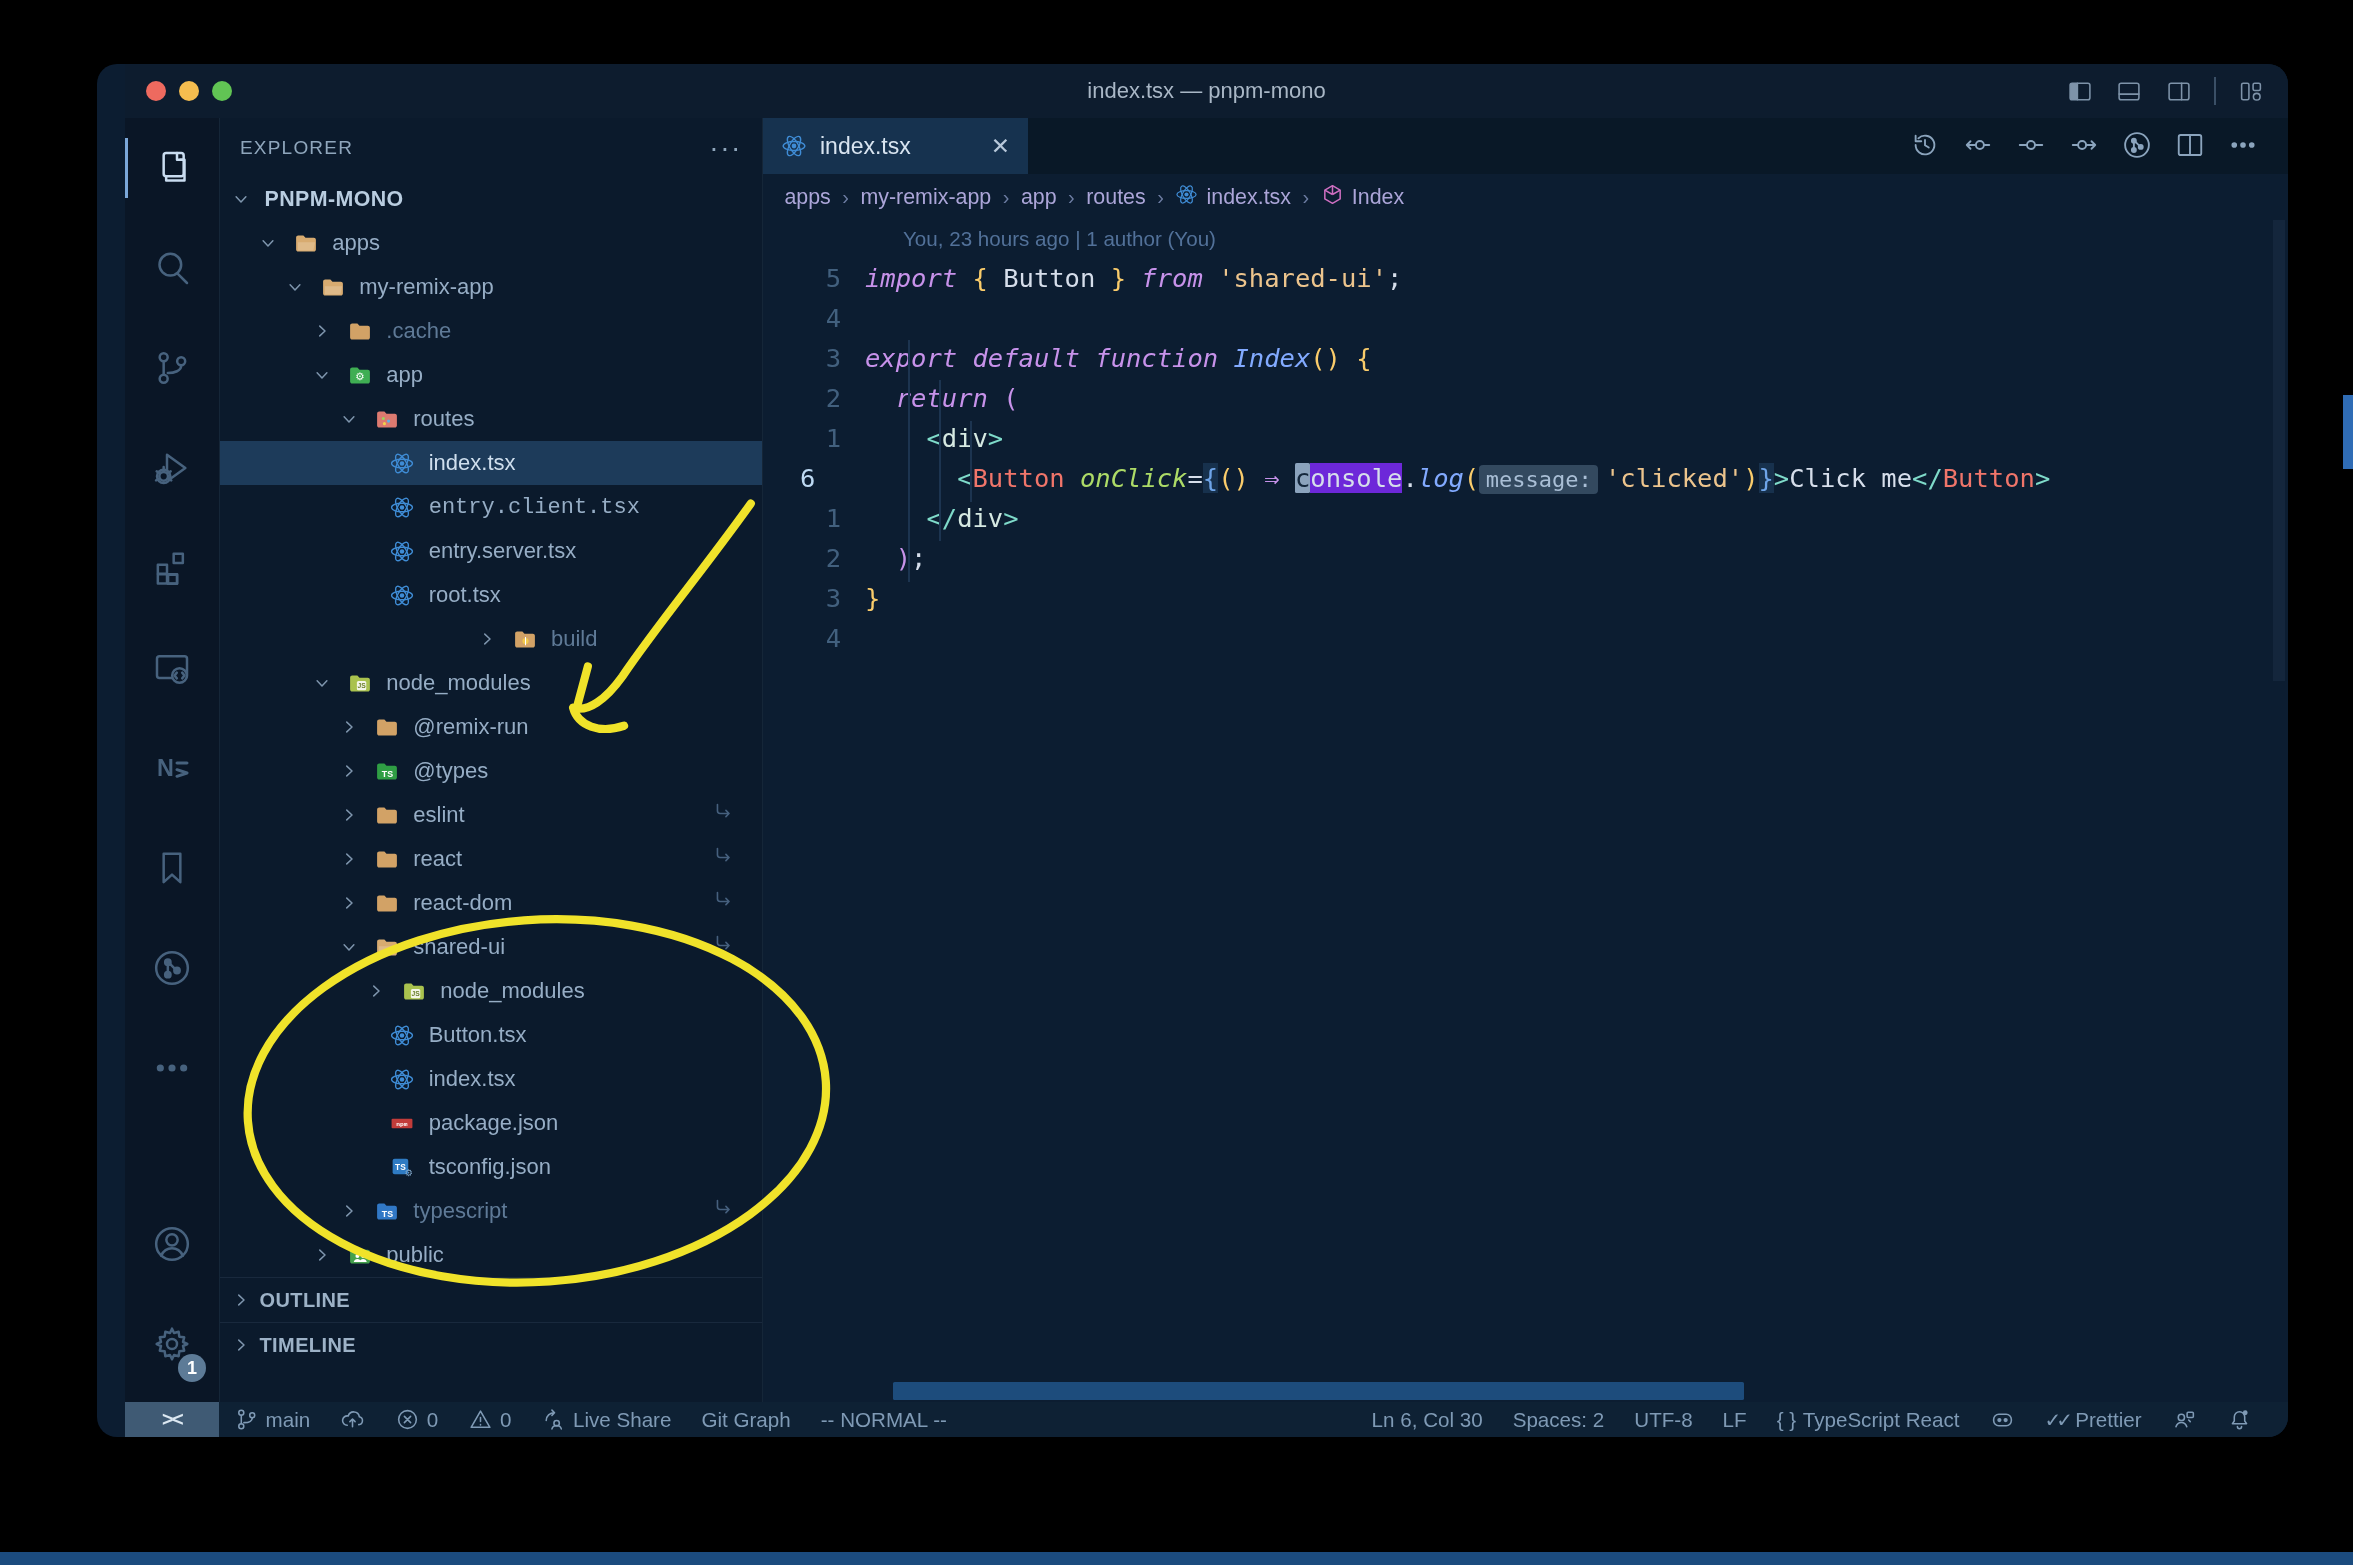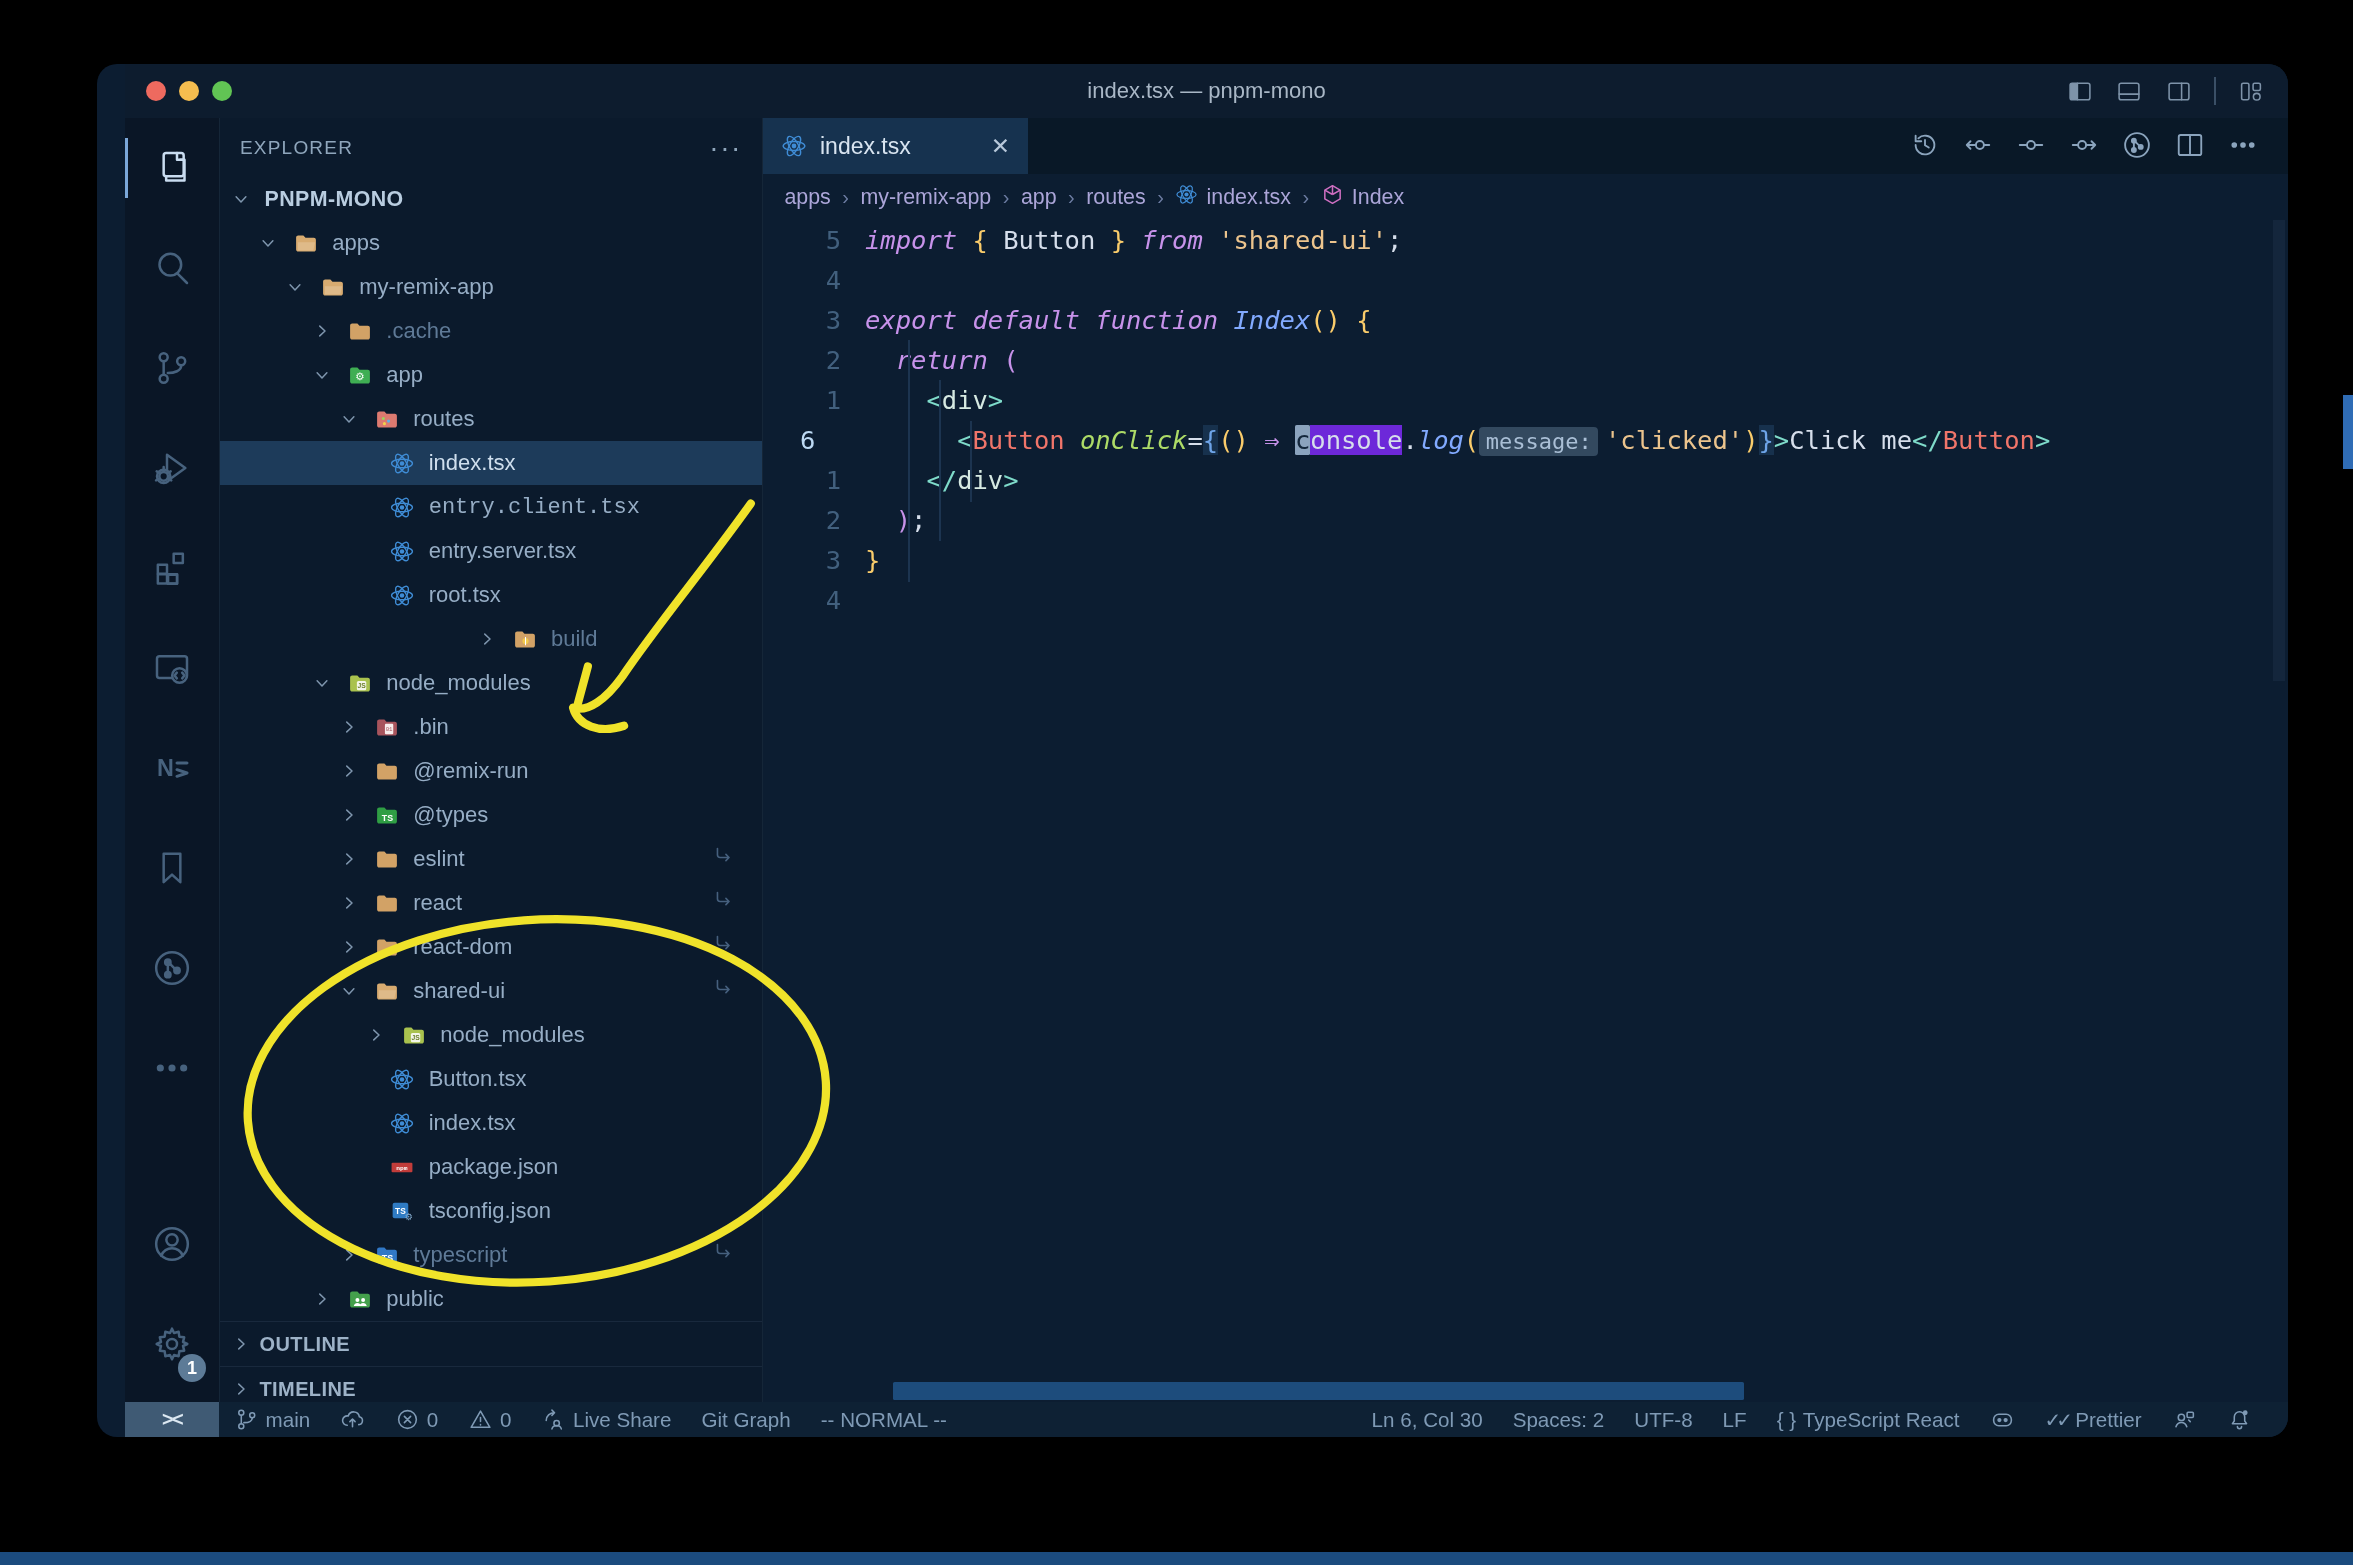--- a/index.html
+++ b/index.html
@@ -407,35 +407,20 @@
               </span>
               <span>node_modules</span>
             </div>
             <div class="tree-row" style="padding-left: 120px;">
               <span class="chev">
                 <svg viewBox="0 0 24 24" fill="none" stroke="currentColor" stroke-width="1.5" stroke-linecap="round" stroke-linejoin="round">
                   <path d="M9 5.5l7 6.5-7 6.5" stroke-width="2"></path>
                 </svg>
               </span>
               <span class="ticon">
-                <svg viewBox="0 0 24 24" style="font-size:27px">
-                  <path d="M2.5 6.3c0-1.1.9-2 2-2h5l2 2.2h8c1.1 0 2 .9 2 2v9.2c0 1.1-.9 2-2 2h-15c-1.1 0-2-.9-2-2z" fill="#a8545c"></path>
-                  <rect x="10" y="8.5" width="8" height="10" rx="1" fill="#f7eceb"></rect>
-                  <text x="14" y="15.5" font-size="5.5" fill="#a8545c" text-anchor="middle" font-family="Liberation Mono">01</text>
-                </svg>
-              </span>
-              <span>.bin</span>
-            </div>
-            <div class="tree-row" style="padding-left: 120px;">
-              <span class="chev">
-                <svg viewBox="0 0 24 24" fill="none" stroke="currentColor" stroke-width="1.5" stroke-linecap="round" stroke-linejoin="round">
-                  <path d="M9 5.5l7 6.5-7 6.5" stroke-width="2"></path>
-                </svg>
-              </span>
-              <span class="ticon">
                 <svg viewBox="0 0 24 24">
                   <path d="M2.5 6.3c0-1.1.9-2 2-2h5l2 2.2h8c1.1 0 2 .9 2 2v9.2c0 1.1-.9 2-2 2h-15c-1.1 0-2-.9-2-2z" fill="#d2a266"></path>
                 </svg>
               </span>
               <span>@remix-run</span>
             </div>
             <div class="tree-row" style="padding-left: 120px;">
               <span class="chev">
                 <svg viewBox="0 0 24 24" fill="none" stroke="currentColor" stroke-width="1.5" stroke-linecap="round" stroke-linejoin="round">
                   <path d="M9 5.5l7 6.5-7 6.5" stroke-width="2"></path>
@@ -716,20 +701,21 @@
             <span class="bc-sep">›</span>
             <span class="bc-item">
               <span><svg viewBox="0 0 24 24" fill="none" stroke="#cd6ec0" stroke-width="1.6" stroke-linejoin="round">
                   <path d="M12 2.8l8 4.6v9.2l-8 4.6-8-4.6V7.4z"></path>
                   <path d="M12 2.8v9.2m0 0l8-4.6M12 12l-8-4.6"></path>
                 </svg></span>
               <span>Index</span>
             </span>
           </div>
         <div id="code-area">
+          <div id="blame">You, 23 hours ago | 1 author (You)</div>
           <div id="code-lines">
               <div class="cl"><span class="gut">5</span><span class="codetext"><span class="tk-kw">import </span><span class="tk-gold">{</span><span class="tk-plain"> Button </span><span class="tk-gold">}</span><span class="tk-kw"> from </span><span class="tk-str">'shared-ui'</span><span class="tk-plain">;</span></span></div>
               <div class="cl"><span class="gut">4</span><span class="codetext"></span></div>
               <div class="cl"><span class="gut">3</span><span class="codetext"><span class="tk-kw">export </span><span class="tk-kw">default </span><span class="tk-kw">function </span><span class="tk-fn">Index</span><span class="tk-gold">()</span><span class="tk-plain"> </span><span class="tk-gold">{</span></span></div>
               <div class="cl"><span class="gut">2</span><span class="codetext"><span class="tk-plain">  </span><span class="tk-kw">return </span><span class="tk-mag">(</span></span></div>
               <div class="cl"><span class="gut">1</span><span class="codetext"><span class="tk-plain">    </span><span class="tk-tagb">&lt;</span><span class="tk-tagn">div</span><span class="tk-tagb">&gt;</span></span></div>
               <div class="cl current"><span class="gut">6</span><span class="codetext"><span class="tk-plain">      </span><span class="tk-tagb">&lt;</span><span class="tk-comp">Button</span><span class="tk-plain"> </span><span class="tk-attr">onClick</span><span class="tk-plain">=</span><span class="tk-matchL">{</span><span class="tk-gold">()</span><span class="tk-plain"> </span><span class="tk-arrow">⇒</span><span class="tk-plain"> </span><span class="tk-cursor">c</span><span class="tk-wordhl">onsole</span><span class="tk-plain">.</span><span class="tk-method">log</span><span class="tk-gold">(</span><span class="tk-inlay">message:</span><span class="tk-str">'clicked'</span><span class="tk-gold">)</span><span class="tk-matchR">}</span><span class="tk-tagb">&gt;</span><span class="tk-plain">Click me</span><span class="tk-tagb">&lt;/</span><span class="tk-comp">Button</span><span class="tk-tagb">&gt;</span></span></div>
               <div class="cl"><span class="gut">1</span><span class="codetext"><span class="tk-plain">    </span><span class="tk-tagb">&lt;/</span><span class="tk-tagn">div</span><span class="tk-tagb">&gt;</span></span></div>
               <div class="cl"><span class="gut">2</span><span class="codetext"><span class="tk-plain">  </span><span class="tk-mag">)</span><span class="tk-plain">;</span></span></div>
               <div class="cl"><span class="gut">3</span><span class="codetext"><span class="tk-gold">}</span></span></div>

